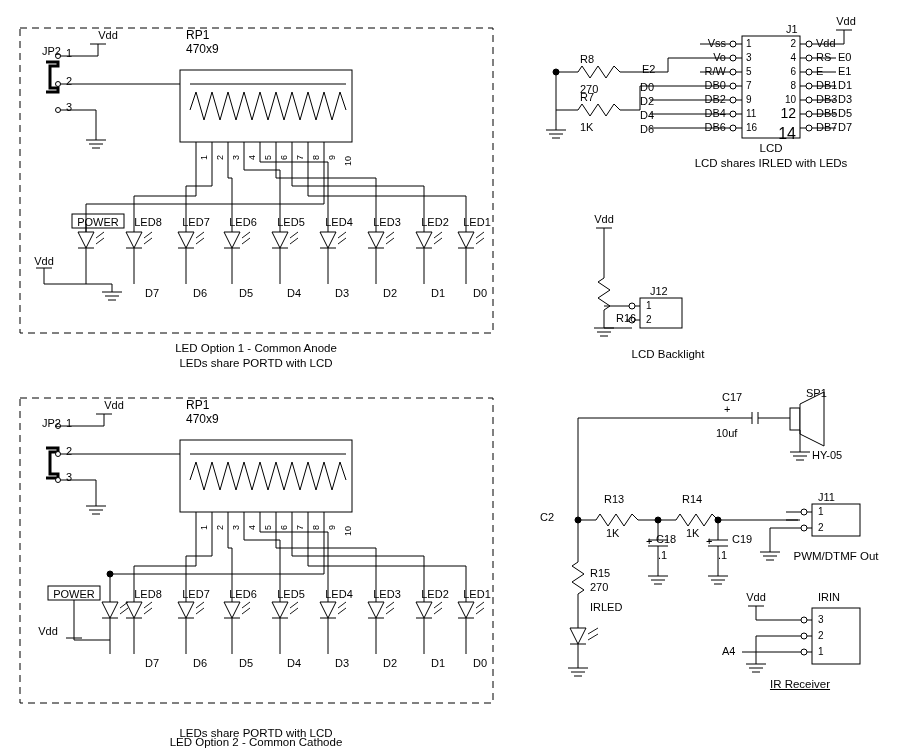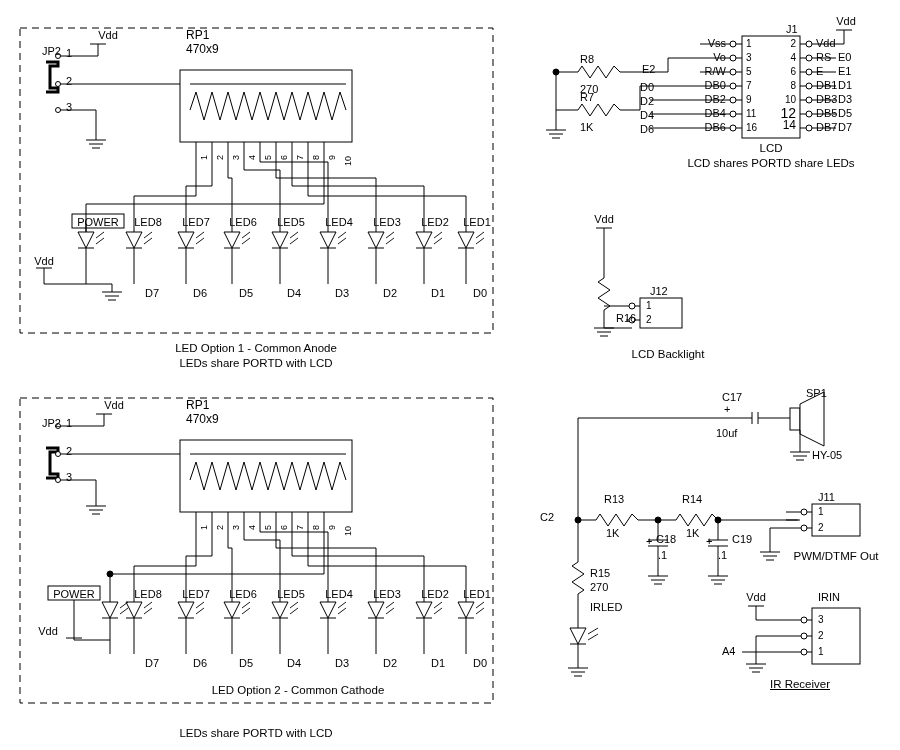--- a/index.html
+++ b/index.html
@@ -505,21 +505,21 @@
 
 <div class="lbl c" style="left:152px;top:658px;">D7</div>
 <div class="lbl c" style="left:200px;top:658px;">D6</div>
 <div class="lbl c" style="left:246px;top:658px;">D5</div>
 <div class="lbl c" style="left:294px;top:658px;">D4</div>
 <div class="lbl c" style="left:342px;top:658px;">D3</div>
 <div class="lbl c" style="left:390px;top:658px;">D2</div>
 <div class="lbl c" style="left:438px;top:658px;">D1</div>
 <div class="lbl c" style="left:480px;top:658px;">D0</div>
 
-<div class="cap" style="left:256px;top:684px;margin-left:42px;">LED Option 2 - Common Cathode</div>
+<div class="cap" style="left:256px;top:736px;">LED Option 2 - Common Cathode</div>
 <div class="cap" style="left:256px;top:727px;">LEDs share PORTD with LCD</div>
 
 <div class="lbl" style="left:786px;top:24px;">J1</div>
 <div class="lbl c" style="left:846px;top:16px;">Vdd</div>
 <div class="lbl r" style="left:726px;top:38px;">Vss</div>
 <div class="lbl r" style="left:726px;top:52px;">Vo</div>
 <div class="lbl r" style="left:726px;top:66px;">R/W</div>
 <div class="lbl r" style="left:726px;top:80px;">DB0</div>
 <div class="lbl r" style="left:726px;top:94px;">DB2</div>
 <div class="lbl r" style="left:726px;top:108px;">DB4</div>
@@ -540,42 +540,42 @@
 <div class="lbl" style="left:746px;top:94px;font-size:10px;">9</div>
 <div class="lbl" style="left:746px;top:108px;font-size:10px;">11</div>
 <div class="lbl" style="left:746px;top:122px;font-size:10px;">16</div>
 
 <div class="lbl r" style="left:796px;top:38px;font-size:10px;">2</div>
 <div class="lbl r" style="left:796px;top:52px;font-size:10px;">4</div>
 <div class="lbl r" style="left:796px;top:66px;font-size:10px;">6</div>
 <div class="lbl r" style="left:796px;top:80px;font-size:10px;">8</div>
 <div class="lbl r" style="left:796px;top:94px;font-size:10px;">10</div>
 <div class="lbl r" style="left:796px;top:108px;font-size:14px;">12</div>
-<div class="lbl r" style="left:796px;top:120px;font-size:12px;">14</div>
+<div class="lbl r" style="left:796px;top:128px;font-size:16px;">14</div>
 
 <div class="lbl" style="left:838px;top:52px;">E0</div>
 <div class="lbl" style="left:838px;top:66px;">E1</div>
 <div class="lbl" style="left:838px;top:80px;">D1</div>
 <div class="lbl" style="left:838px;top:94px;">D3</div>
 <div class="lbl" style="left:838px;top:108px;">D5</div>
 <div class="lbl" style="left:838px;top:122px;">D7</div>
 
 <div class="lbl" style="left:640px;top:82px;">D0</div>
 <div class="lbl" style="left:640px;top:96px;">D2</div>
 <div class="lbl" style="left:640px;top:110px;">D4</div>
 <div class="lbl" style="left:640px;top:124px;">D6</div>
 
 <div class="lbl" style="left:580px;top:54px;">R8</div>
 <div class="lbl" style="left:580px;top:84px;">270</div>
 <div class="lbl" style="left:580px;top:92px;">R7</div>
 <div class="lbl" style="left:580px;top:122px;">1K</div>
 <div class="lbl" style="left:642px;top:64px;">E2</div>
 
 <div class="cap" style="left:771px;top:142px;">LCD</div>
-<div class="cap" style="left:771px;top:157px;">LCD shares PORTD share LEDs</div>
+<div class="cap" style="left:771px;top:157px;">LCD shares IRLED with LEDs</div>
 
 <div class="lbl c" style="left:604px;top:214px;">Vdd</div>
 <div class="lbl" style="left:616px;top:284px;margin-top:29px;">R16</div>
 <div class="lbl" style="left:650px;top:286px;">J12</div>
 <div class="lbl" style="left:646px;top:300px;font-size:10px;">1</div>
 <div class="lbl" style="left:646px;top:314px;font-size:10px;">2</div>
 <div class="cap" style="left:668px;top:348px;">LCD Backlight</div>
 
 <div class="lbl" style="left:722px;top:392px;">C17</div>
 <div class="lbl" style="left:724px;top:404px;">+</div>

